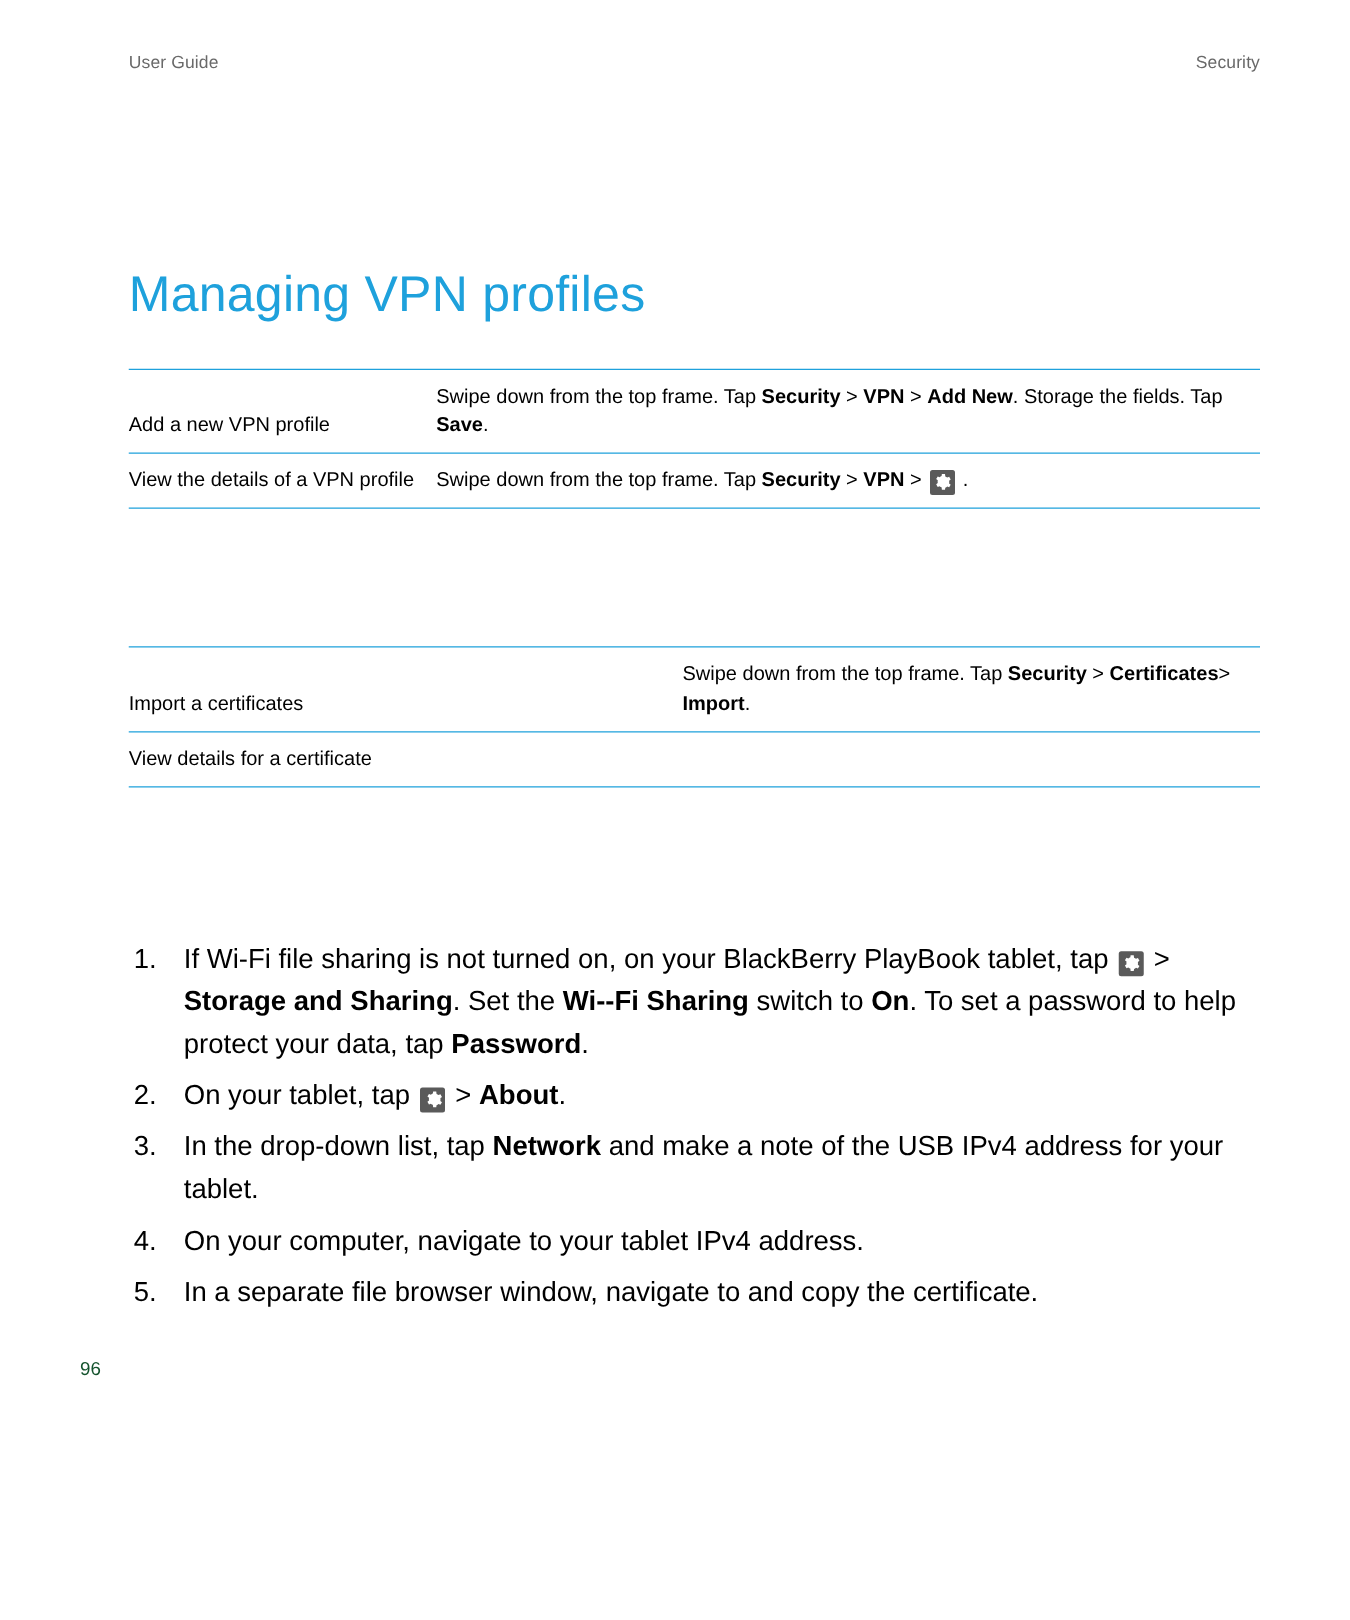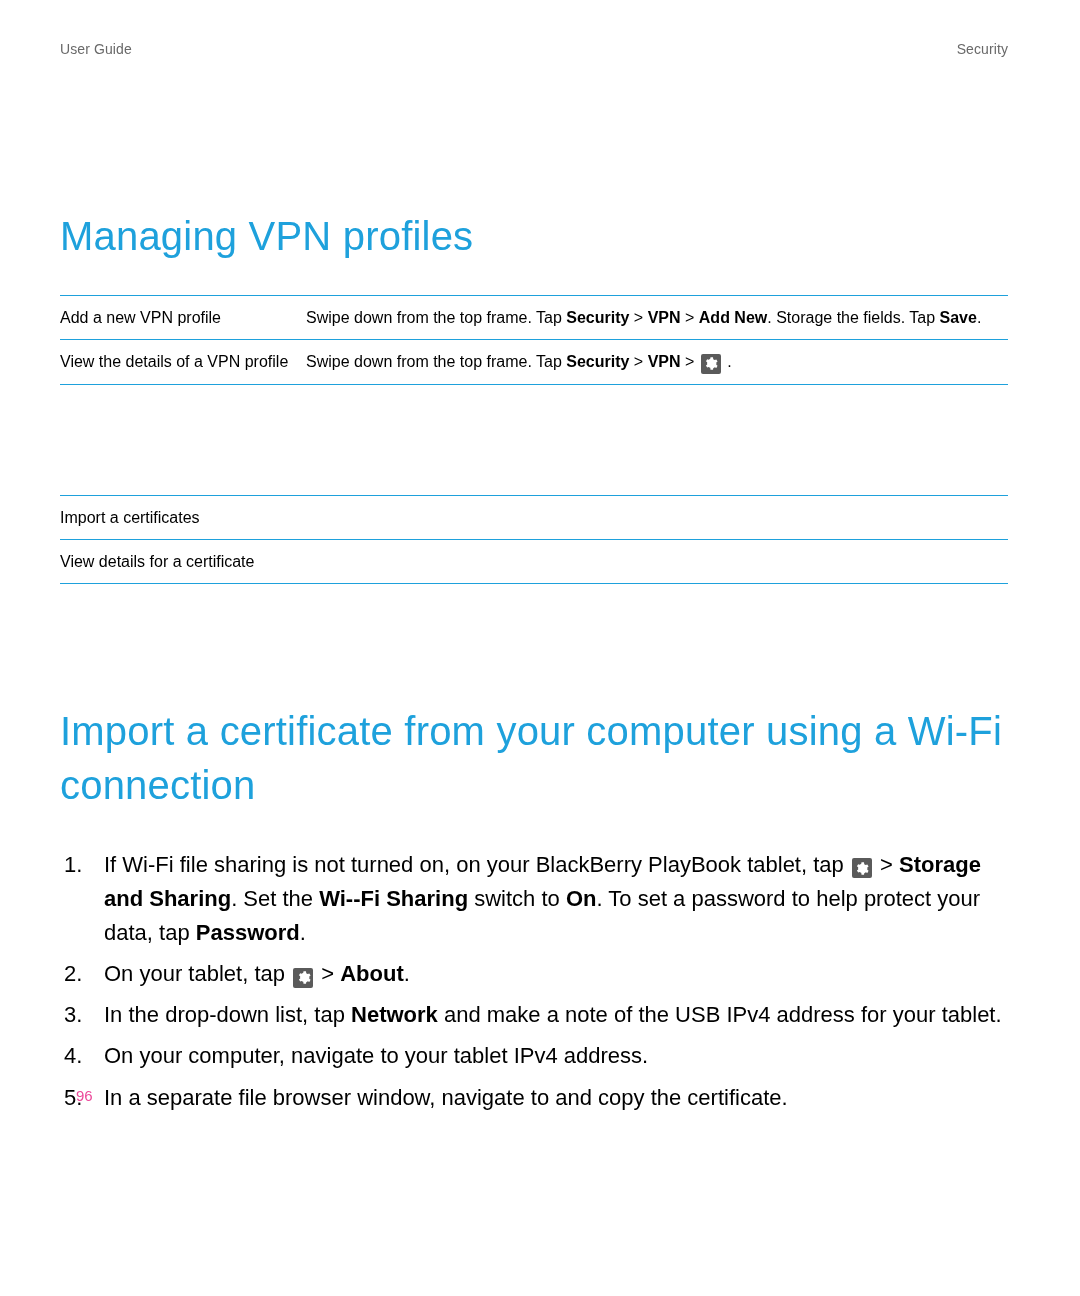--- a/index.html
+++ b/index.html
@@ -8,21 +8,21 @@
     background: #fff;
     color: #000;
     font-family: "Helvetica Neue", Helvetica, Arial, sans-serif;
     font-size: 16px;
     line-height: 1.35;
   }
   .page {
     width: 1080px;
     min-height: 1296px;
     box-sizing: border-box;
-    padding: 40px 72px 30px 60px;
+    padding: 40px 72px 30px 103px;
     position: relative;
     background: #fff;
   }
   .header-row {
     display: flex;
     justify-content: space-between;
     font-size: 14px;
     color: #696969;
     letter-spacing: 0.1px;
     margin-bottom: 150px;
@@ -82,24 +82,24 @@
     width: 20px;
     height: 20px;
     background: #5a5a5a;
     border-radius: 2px;
     vertical-align: -4px;
     margin: 0 2px;
   }
   .gear-icon svg { width: 15px; height: 15px; fill: #fff; }
   .page-number {
     position: absolute;
-    left: 76px;
+    left: 64px;
     bottom: 190px;
     font-size: 15px;
-    color: #ec4899;
+    color: #14532d;
   }
 </style>
 </head>
 <body>
 
 <div class="page">
 
   <div class="header-row">
     <span>User Guide</span>
     <span>Security</span>
@@ -124,29 +124,31 @@
           </span><span>  .</span>
       </div>
     </div>
   </div>
 
   <div class="gap-section">
 
     <div class="table">
       <div class="row">
         <div class="col-left-b">Import a certificates</div>
+        <div class="col-right-b">
+          <span>Swipe down from the top frame. Tap </span><span class="b">Security</span><span> &gt; </span><span class="b">Certificates</span><span>&gt; </span><span class="b">Import</span><span>.</span>
+        </div>
       </div>
       <div class="row">
         <div class="col-left-b">View details for a certificate</div>
       </div>
     </div>
   </div>
 
   <div class="gap-section2">
-    <h1 class="blue big3" style="margin-top:0;">Import a certificate from your computer using a Wi-Fi connection</h1>
 
     <ol class="steps">
       <li>
         <span>If Wi-Fi file sharing is not turned on, on your BlackBerry PlayBook tablet, tap </span><span class="gear-icon">
             <svg viewBox="0 0 24 24">
               <path d="M12 8.5A3.5 3.5 0 1 0 15.5 12 3.5 3.5 0 0 0 12 8.5Zm9.4 3.5a7.6 7.6 0 0 0-.14-1.44l2.05-1.6-2-3.46-2.43.98a7.7 7.7 0 0 0-2.5-1.45L16 2h-4l-.38 2.53a7.7 7.7 0 0 0-2.5 1.45l-2.43-.98-2 3.46 2.05 1.6A7.6 7.6 0 0 0 6.6 12a7.6 7.6 0 0 0 .14 1.44l-2.05 1.6 2 3.46 2.43-.98a7.7 7.7 0 0 0 2.5 1.45L12 22h4l.38-2.53a7.7 7.7 0 0 0 2.5-1.45l2.43.98 2-3.46-2.05-1.6A7.6 7.6 0 0 0 21.4 12Z"></path>
             </svg>
           </span><span> &gt; </span><span class="b">Storage and Sharing</span><span>. Set the </span><span class="b">Wi-‑Fi Sharing</span><span> switch to </span><span class="b">On</span><span>. To set a password to help protect your data, tap </span><span class="b">Password</span><span>.</span>
       </li>
       <li>

